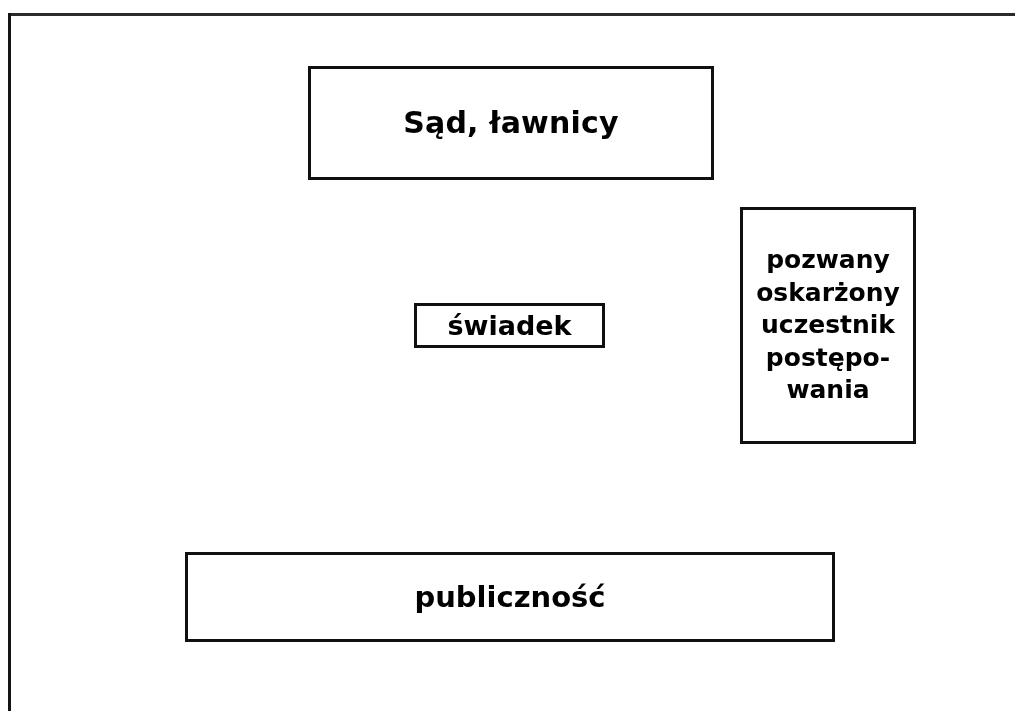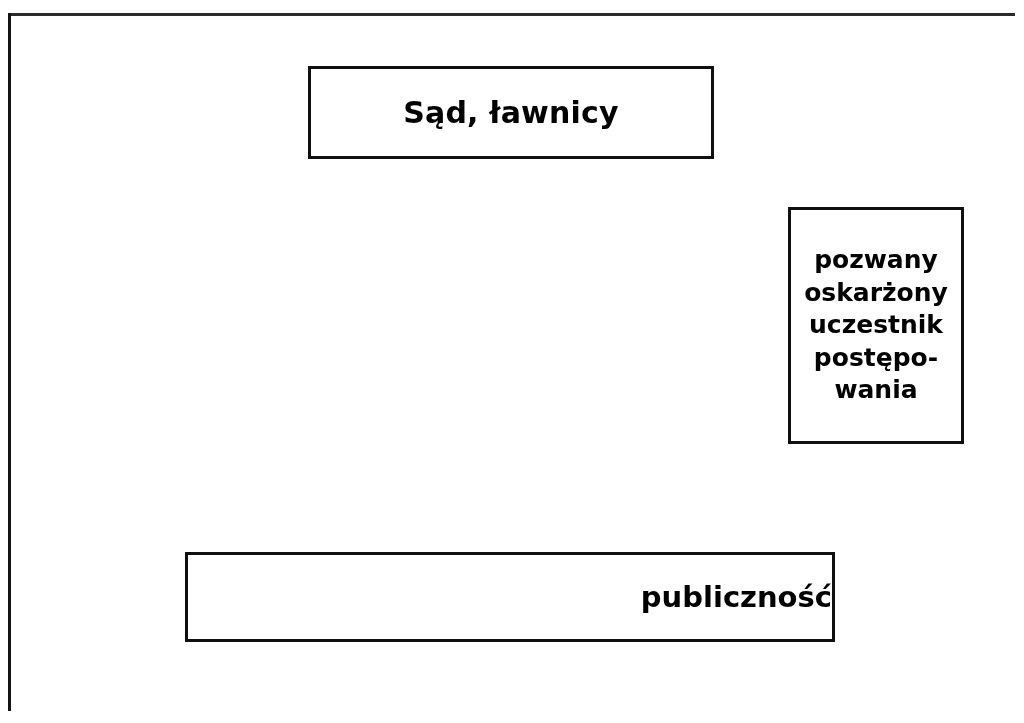--- a/index.html
+++ b/index.html
@@ -53,21 +53,21 @@
     line-height: 1.18;
     text-align: center;
     white-space: pre-line;
   }
 
   
   #box-court {
     left: 308px;
     top: 66px;
     width: 406px;
-    height: 93px;
+    height: 114px;
   }
   #box-court .box-label {
     font-size: 30px;
     letter-spacing: 0.2px;
   }
 
   #box-plaintiff {
     left: 61px;
     top: 207px;
     width: 173px;
@@ -84,54 +84,56 @@
     left: 414px;
     top: 303px;
     width: 191px;
     height: 45px;
   }
   #box-witness .box-label {
     font-size: 27px;
   }
 
   #box-defendant {
-    left: 788px;
+    left: 740px;
     top: 207px;
     width: 176px;
     height: 237px;
   }
   #box-defendant .box-label {
     font-size: 25px;
     line-height: 1.3;
   }
 
   #box-public {
     left: 185px;
     top: 552px;
     width: 650px;
     height: 90px;
-    justify-content: flex-end;
   }
   #box-public .box-label {
     font-size: 29px;
   }
 </style>
 </head>
 <body>
 
 <div id="diagram-root">
 
   <div class="frame-top"></div>
   <div class="frame-left"></div>
 
   <div class="box" id="box-court">
     <span class="box-label">Sąd, ławnicy</span>
   </div>
 
 
+  <div class="box" id="box-witness">
+    <span class="box-label">świadek</span>
+  </div>
 
   <div class="box" id="box-defendant">
     <span class="box-label">pozwany
 oskarżony
 uczestnik
 postępo-
 wania</span>
   </div>
 
   <div class="box" id="box-public">

